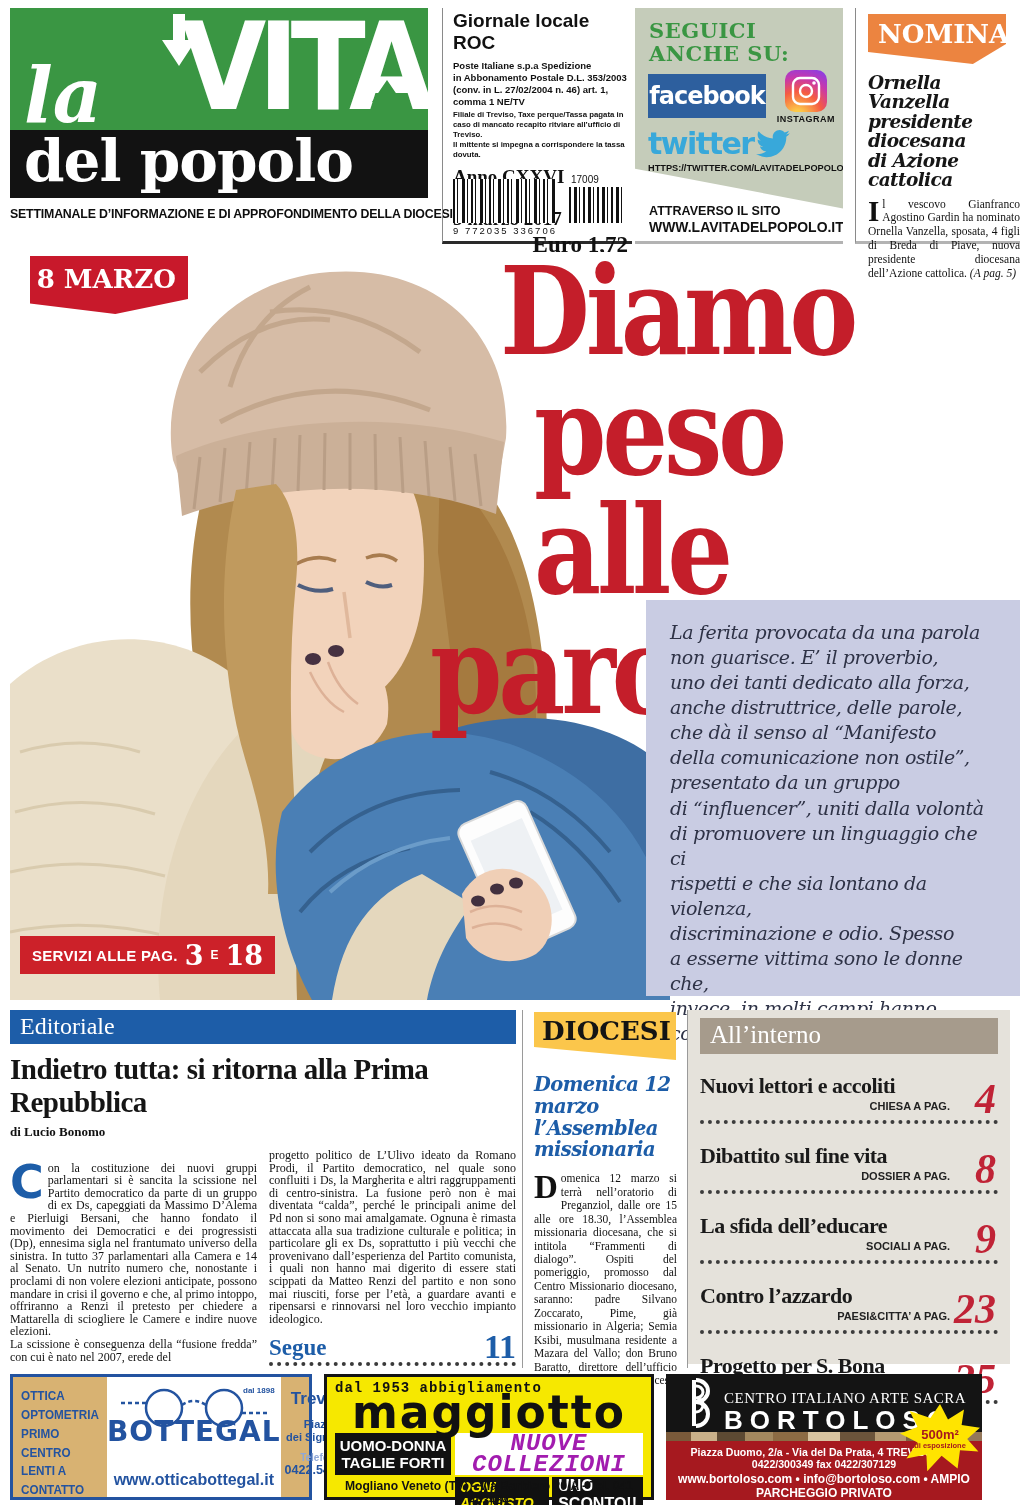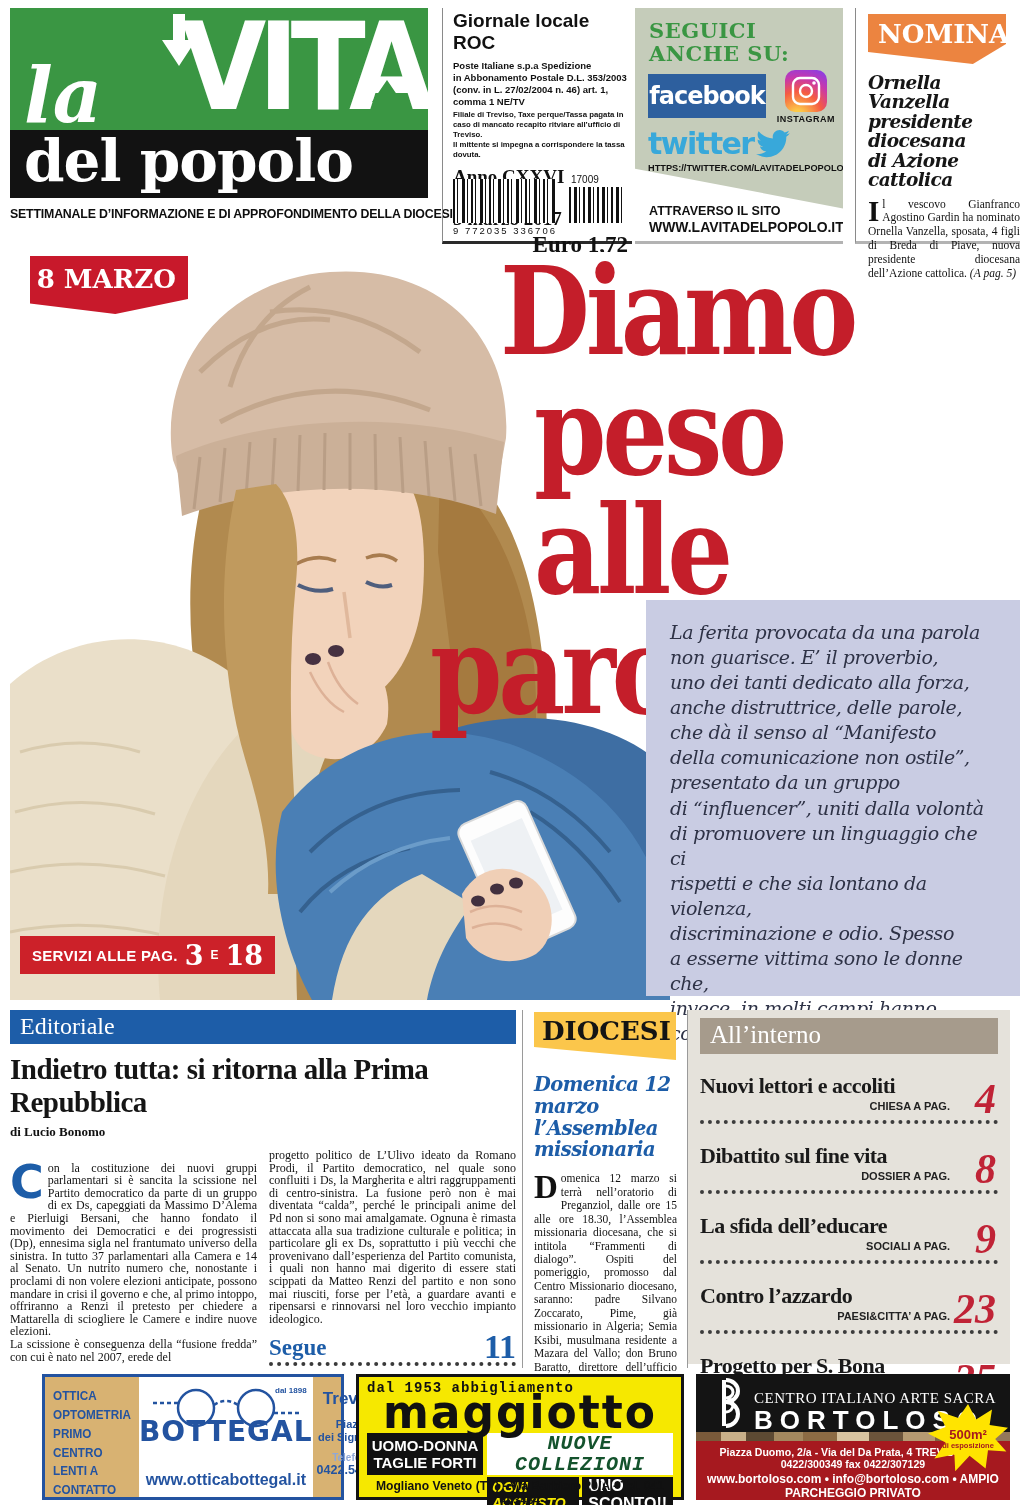--- a/index.html
+++ b/index.html
@@ -127,21 +127,21 @@
           font-size:25px;line-height:34px;padding-left:10px;}
   .ai-item{position:relative;padding:21px 0 8px;border-bottom:4px dotted #3c3c3c;}
   .ai-title{font-family:"Liberation Serif",serif;font-weight:700;font-size:22px;letter-spacing:-.5px;
             color:#1a1a1a;line-height:1;}
   .ai-cat{text-align:right;margin-top:3px;padding-right:48px;font-size:11px;font-weight:700;color:#222;}
   .ai-page{position:absolute;right:2px;bottom:6px;color:#c02336;font-family:"Liberation Serif",serif;
            font-weight:700;font-style:italic;font-size:42px;line-height:.72;}
 
   
   .footer{position:absolute;left:10px;top:1374px;width:1000px;height:126px;display:flex;gap:12px;}
-  .ad-b{width:302px;box-sizing:border-box;border:3px solid #2353a0;background:#d8b272;display:flex;margin-left:32px;}
+  .ad-b{width:302px;box-sizing:border-box;border:3px solid #2353a0;background:#d8b272;display:flex;}
   .adb-left{width:94px;box-sizing:border-box;padding:10px 0 0 9px;color:#2353a0;font-weight:700;
             font-size:13px;line-height:1.45;transform:scaleX(.9);transform-origin:left;}
   .adb-center{flex:1;background:#fff;position:relative;text-align:center;}
   .adb-since{position:absolute;right:6px;top:9px;font-size:8px;color:#2353a0;font-weight:700;}
   .adb-glasses{position:absolute;left:50%;top:8px;transform:translateX(-50%);}
   .adb-logo{margin-top:38px;color:#2353a0;font-family:"DejaVu Sans",sans-serif;font-weight:800;
             font-size:28px;letter-spacing:1px;position:relative;z-index:2;}
   .adb-url{position:absolute;bottom:8px;left:0;right:0;color:#2353a0;font-weight:700;font-size:16px;}
   .adb-right{width:80px;box-sizing:border-box;padding:12px 4px;color:#2353a0;text-align:center;}
   .adb-city{font-size:17px;font-weight:700;}
@@ -150,22 +150,22 @@
   .adb-tel{font-size:12.5px;font-weight:700;}
 
   .ad-m{width:330px;box-sizing:border-box;border:3px solid #141414;background:#f6e800;padding:3px 8px;}
   .adm-kicker{font-family:"Liberation Mono",monospace;font-weight:700;font-size:14px;letter-spacing:1px;}
   .adm-name{font-family:"DejaVu Sans",sans-serif;font-weight:800;font-size:44px;line-height:.82;
             letter-spacing:2px;text-align:center;margin-top:-2px;transform:scaleY(1.05);}
   .adm-mid{display:flex;margin-top:3px;height:42px;}
   .adm-box{width:116px;background:#111;color:#fff;display:flex;flex-direction:column;justify-content:center;
            text-align:center;font-weight:700;font-size:15px;line-height:1.15;}
   .adm-right{flex:1;margin-left:4px;display:flex;flex-direction:column;}
-  .adm-nc{background:#fff;color:#14532d;font-family:"Liberation Mono",monospace;font-weight:700;
-          font-style:italic;font-size:20px;line-height:21px;text-align:center;letter-spacing:1px;}
+  .adm-nc{background:#fff;color:#a21caf;font-family:"Liberation Mono",monospace;font-weight:700;
+          font-style:italic;font-size:24px;line-height:21px;text-align:center;letter-spacing:1px;}
   .adm-row2{display:flex;margin-top:2px;flex:1;}
   .adm-oa{background:#111;color:#f6e800;font-weight:700;font-style:italic;font-size:14px;
           padding:0 5px;display:flex;align-items:center;}
   .adm-us{background:#111;color:#fff;font-weight:700;font-size:16px;padding:0 6px;margin-left:3px;
           display:flex;align-items:center;flex:1;justify-content:center;}
   .adm-f1,.adm-f2{text-align:center;font-weight:700;font-size:12.5px;transform:scaleX(.97);}
   .adm-f1{margin-top:4px;}
 
   .ad-bo{width:316px;box-sizing:border-box;display:flex;flex-direction:column;position:relative;}
   .adbo-top{background:#141414;height:58px;position:relative;color:#fff;padding-left:58px;box-sizing:border-box;}

